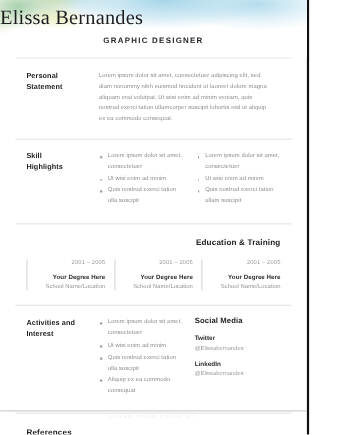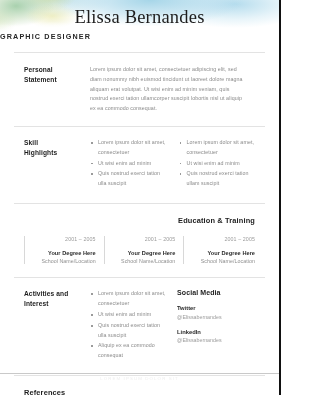--- a/index.html
+++ b/index.html
@@ -64,30 +64,30 @@
   }
   .wc-wave {
     left: -10px; top: 14px;
     width: 140px; height: 34px;
     background: radial-gradient(ellipse 70px 17px at 60px 22px, rgba(255,255,255,0.95) 0%, rgba(255,255,255,0.7) 55%, rgba(255,255,255,0) 85%);
   }
 
   .name {
     position: absolute;
     left: 0; right: 0; top: 7px;
-    text-align: center;
     font-family: "Liberation Serif", serif;
     font-size: 18.5px;
     letter-spacing: 0.2px;
     color: #1d1d1d;
     z-index: 5;
   }
   .role {
     position: absolute;
     left: 0; right: 0; top: 32px;
+    text-align: center;
     font-size: 7.2px;
     font-weight: bold;
     letter-spacing: 1.15px;
     color: #262626;
     z-index: 5;
   }
 
   
   .section {
     position: relative;

